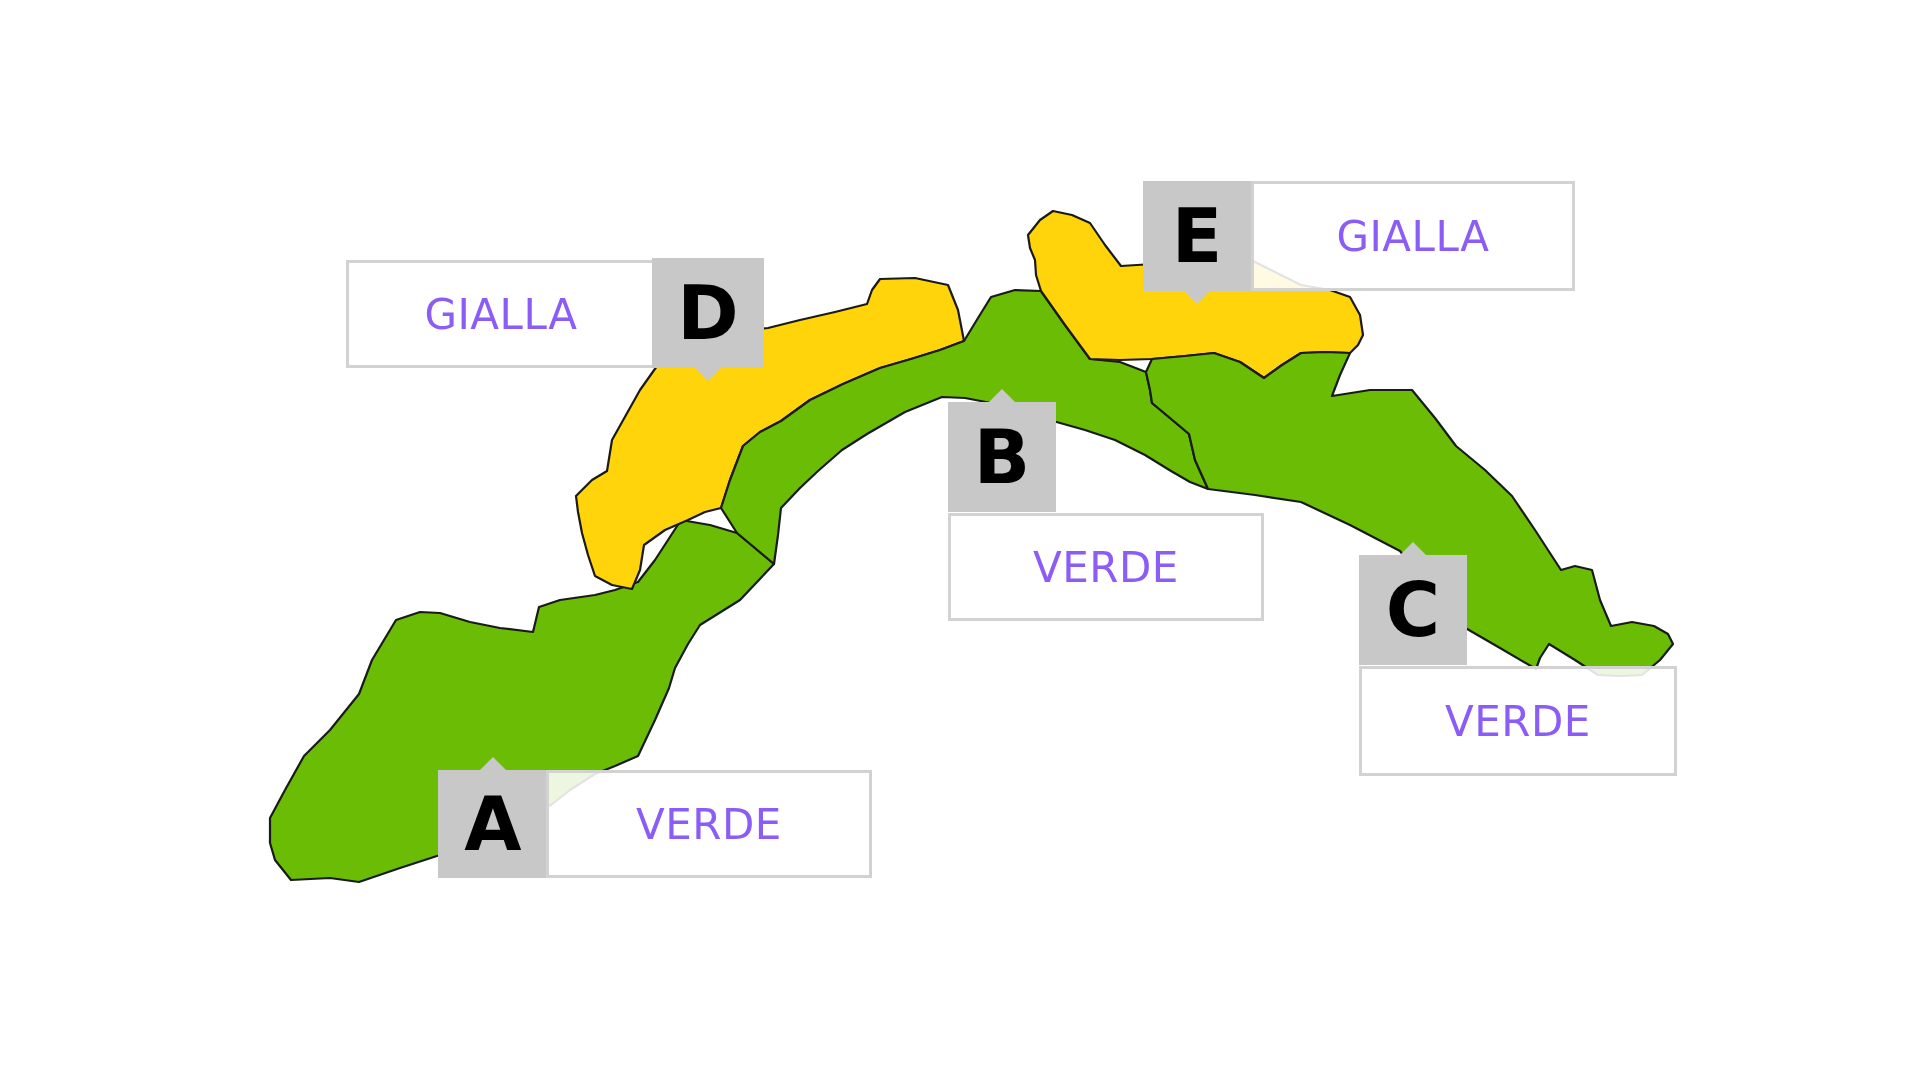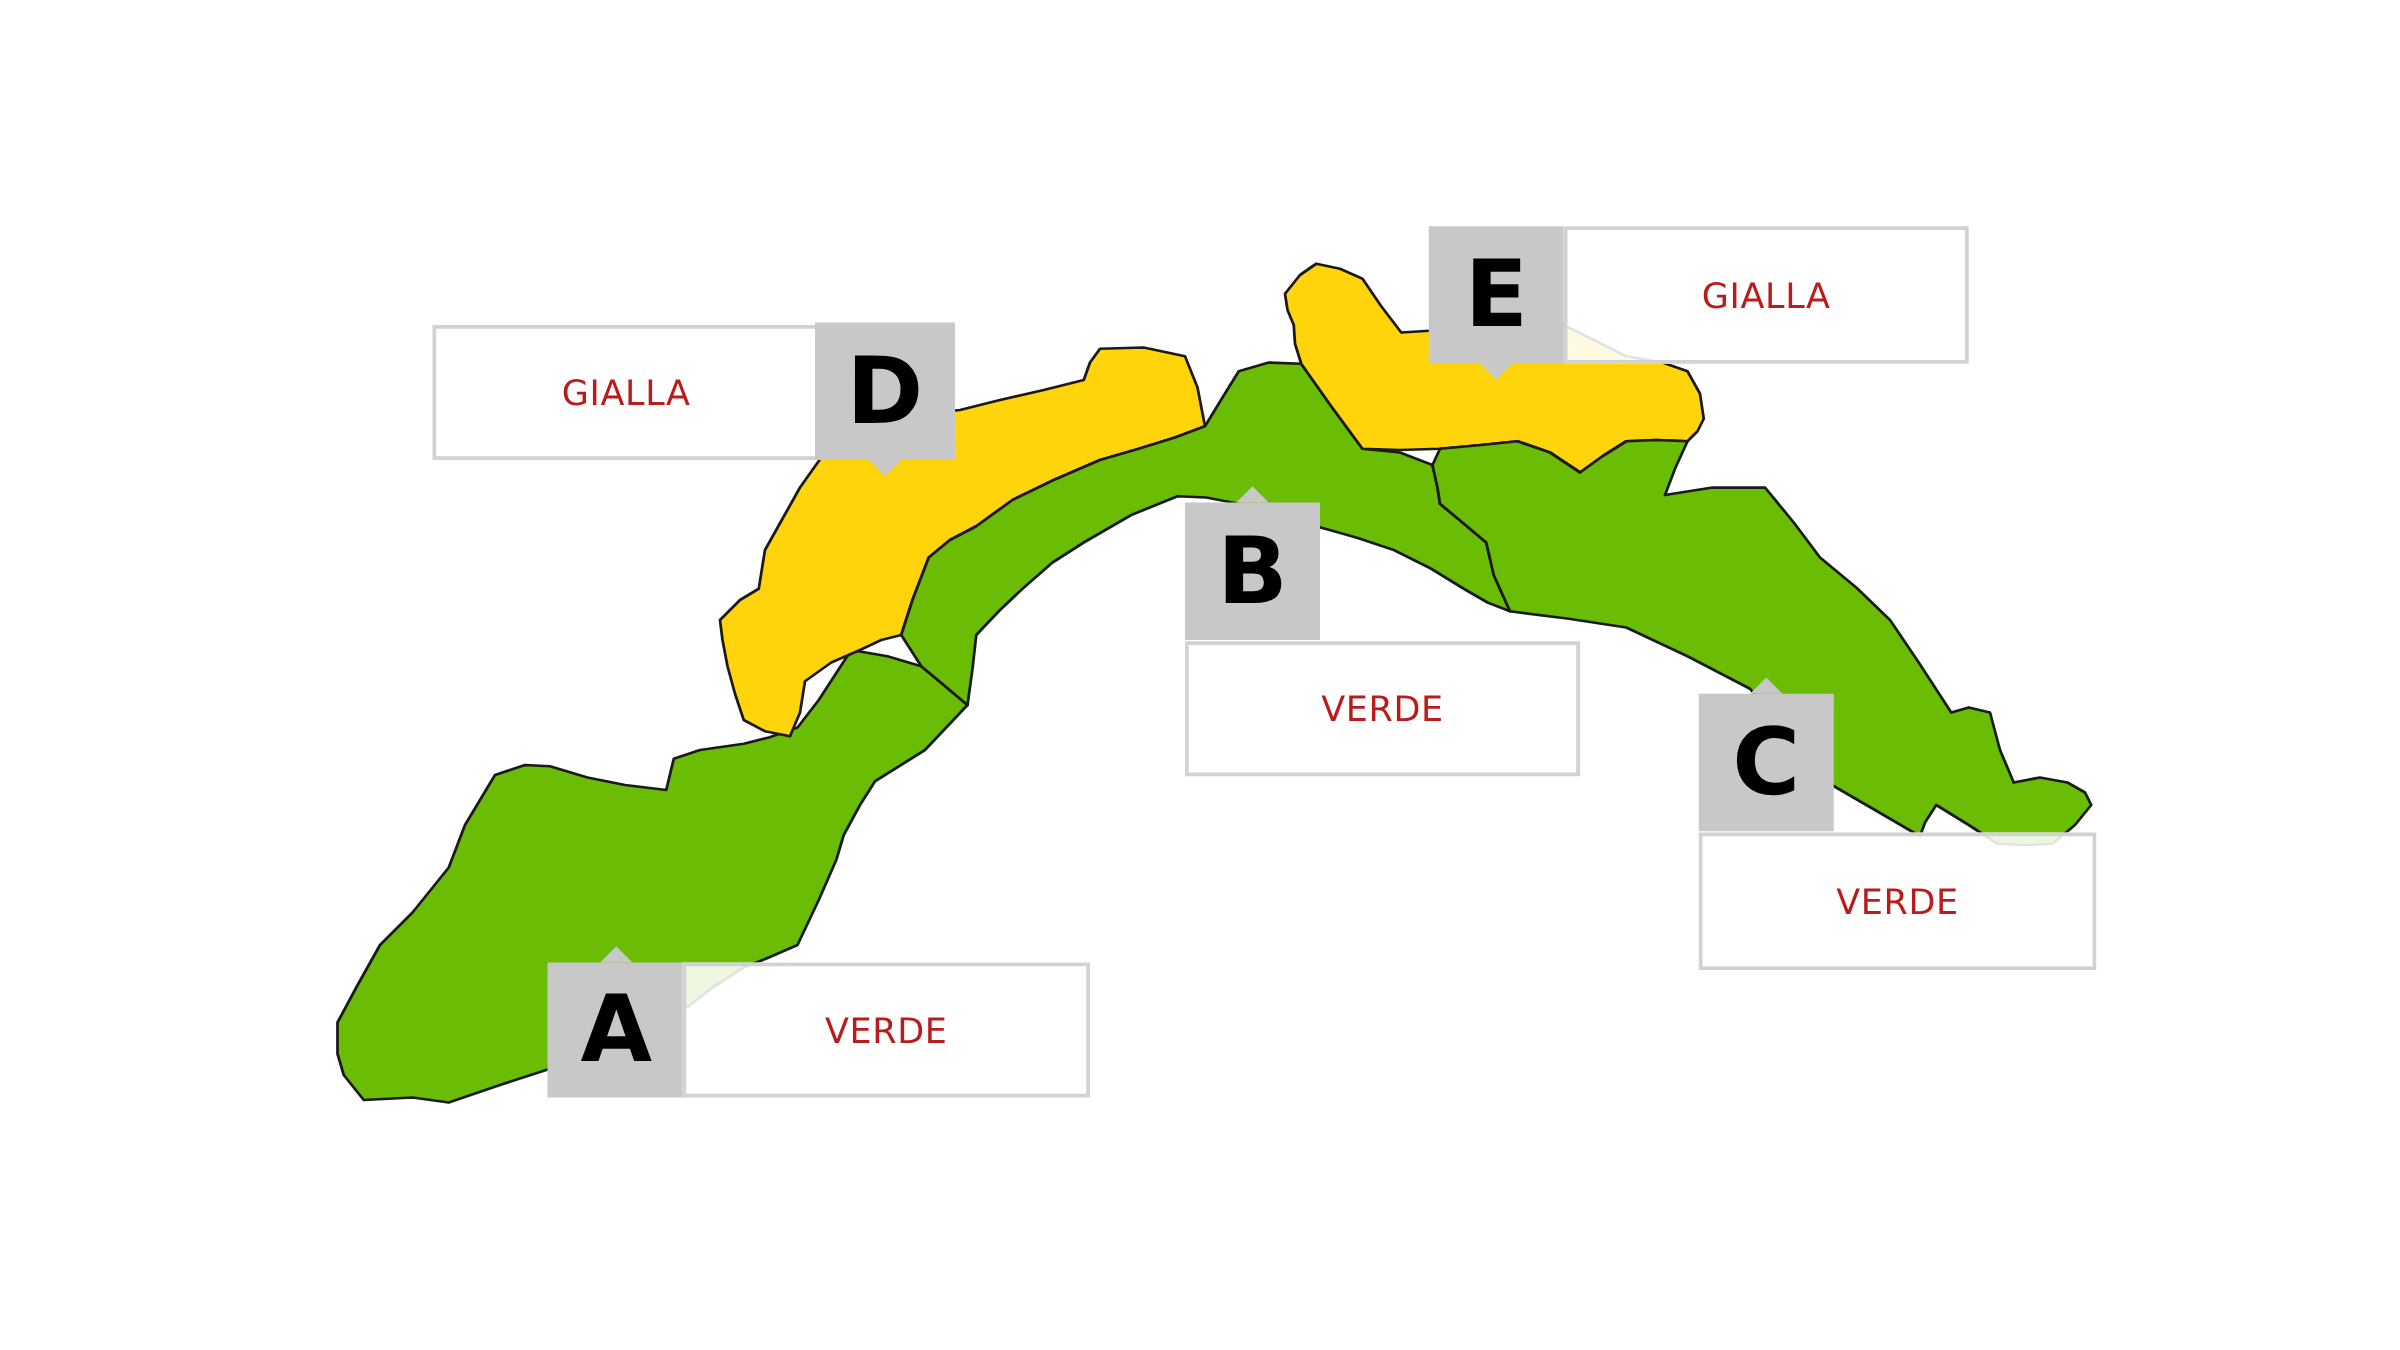--- a/index.html
+++ b/index.html
@@ -5,22 +5,22 @@
   html, body { margin:0; padding:0; }
   body { width:1920px; height:1080px; background:#ffffff; position:relative; overflow:hidden;
          font-family:"DejaVu Sans","Liberation Sans",sans-serif; }
   #map { position:absolute; left:0; top:0; width:1920px; height:1080px; }
   .region { stroke:#1a1a1a; stroke-width:2.2; stroke-linejoin:round; }
   .zone-letter { position:absolute; background:#c8c8c8; color:#000; font-weight:bold;
                  display:flex; align-items:center; justify-content:center; font-size:74px; }
   .zone-letter .pointer { position:absolute; width:0; height:0; border-left:13px solid transparent;
                  border-right:13px solid transparent; }
   .zone-status { position:absolute; background:rgba(255,255,255,0.88); border:3px solid #d2d2d2;
-                 box-sizing:border-box; color:#b91c1c; display:flex; align-items:center;
-                 justify-content:center; font-size:28px; letter-spacing:0.5px; }
+                 box-sizing:border-box; color:#8b5cf6; display:flex; align-items:center;
+                 justify-content:center; font-size:42px; letter-spacing:0.5px; }
 </style>
 </head>
 <body>
 
 <svg id="map" viewBox="0 0 1920 1080" xmlns="http://www.w3.org/2000/svg">
 
   <polygon class="region" fill="#6abd04" points="270,818 285,790 304,756 330,730 359,694 372,660 396,620 420,612 440,613 470,622 500,628 533,632 539,607 560,600 595,595 615,590 638,582 655,560 681,520 710,525 737,533 755,548 774,564 740,600 700,625 688,644 675,668 669,688 655,720 638,756 615,766 595,774 570,790 551,805 510,822 470,840 440,855 400,868 359,882 330,878 291,880 275,860 270,843"></polygon>
 
   <polygon class="region" fill="#ffd40a" points="576,496 592,480 607,471 612,440 626,415 640,390 657,366 675,350 694,335 730,332 768,328 800,320 835,312 867,304 872,290 880,279 915,278 948,285 958,310 964,341 940,350 911,359 880,368 843,384 810,400 781,421 760,432 743,446 730,480 721,508 705,512 688,520 665,530 644,545 640,570 632,589 612,585 595,576 588,555 582,533 578,512"></polygon>
 

